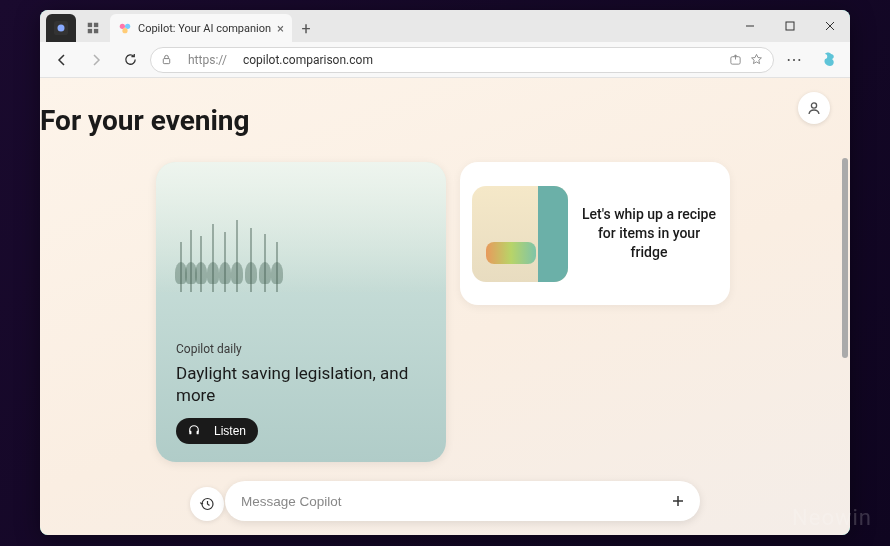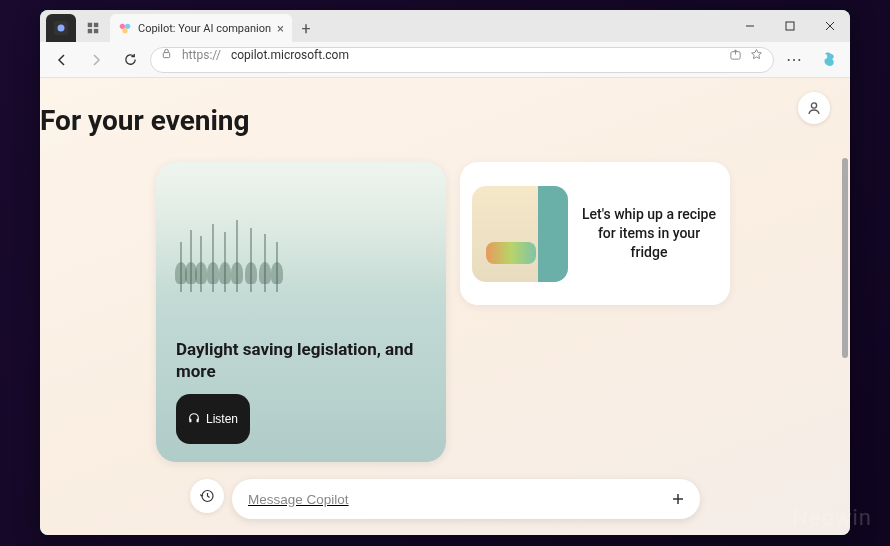--- a/index.html
+++ b/index.html
@@ -33,21 +33,21 @@
 .newtab { width: 28px; height: 28px; display:flex; align-items:center; justify-content:center; color:#555; font-size:16px; }
 .win-controls { margin-left: auto; display: flex; }
 .win-btn { width: 40px; height: 32px; display:flex; align-items:center; justify-content:center; color:#333; }
 .toolbar {
   height: 36px; background: #f8f8f8; border-bottom: 1px solid #e2e2e2;
   display: flex; align-items: center; padding: 0 8px; gap: 6px;
 }
 .nav-btn { width: 28px; height: 28px; display:flex; align-items:center; justify-content:center; color:#555; border-radius:4px; }
 .url-bar {
   flex: 1; height: 26px; background: #fff; border: 1px solid #d8d8d8; border-radius: 14px;
-  display: flex; align-items: flex-start; padding: 0 10px; gap: 10px; font-size: 12px; color: #555;
+  display: flex; align-items: center; padding: 0 10px; gap: 16px; font-size: 12px; color: #555;
 }
 .url-bar .lock { color: #777; }
 .url-host { color: #333; }
 .url-path { color: #888; }
 .url-right { margin-left:auto; display:flex; gap:8px; color:#777; }
 .page {
   flex: 1; position: relative; overflow: hidden;
   background: linear-gradient(160deg, #fdf4ea 0%, #faeee2 55%, #f4ede8 100%);
 }
 .scrollbar { position:absolute; right:2px; top:80px; width:6px; height:200px; background:#aaa; border-radius:3px; }
@@ -71,41 +71,41 @@
   box-shadow: 0 2px 10px rgba(0,0,0,0.08);
 }
 .hero-trees {
   position: absolute; left: 0; top: 0; right: 0; height: 130px;
   background: linear-gradient(180deg, rgba(240,246,240,.9), rgba(200,220,210,.2));
 }
 .tree { position:absolute; bottom:0; width:2px; background: rgba(70,95,85,.45); }
 .tree::before { content:""; position:absolute; bottom:8px; left:-5px; width:12px; height:22px; background: rgba(70,100,85,.4); border-radius: 50% 50% 30% 30%; }
 .hero-body { position:absolute; left:20px; right:20px; bottom:18px; }
 .hero-eyebrow { font-size: 12px; color: #3a3a3a; margin-bottom: 6px; }
-.hero-title { font-size: 17px; font-weight: 700; color: #1a1a1a; line-height: 1.3; margin-bottom: 12px; }
+.hero-title { font-size: 17px; font-weight: 400; color: #1a1a1a; line-height: 1.3; margin-bottom: 12px; }
 .listen-btn {
-  display: inline-flex; gap: 6px;
-  background: #1a1a1a; color: #fff; font-size: 12px; padding: 18px 12px;
+  display: inline-flex; gap: 14px;
+  background: #1a1a1a; color: #fff; font-size: 12px; padding: 6px 12px;
   border-radius: 14px; border: none;
 }
 .side-card {
   background: #fff; border-radius: 18px; padding: 12px 14px 12px 12px;
   display: flex; align-items: center; gap: 14px;
   box-shadow: 0 2px 10px rgba(0,0,0,0.06);
 }
 .thumb { width: 96px; height: 96px; border-radius: 14px; flex-shrink: 0; position:relative; overflow:hidden; }
 .thumb.fridge { background: linear-gradient(180deg,#f5e8c8,#e8dcc0); }
 .thumb.fridge::before { content:""; position:absolute; right:0; top:0; bottom:0; width:30px; background:#6bb0a8; }
 .thumb.fridge::after { content:""; position:absolute; left:14px; bottom:18px; width:50px; height:22px; background:linear-gradient(90deg,#e89a5c,#b8d468,#7fc4a8); border-radius:8px; }
 .thumb.coins { background:#0a6b4a; }
 .thumb.coins .stack { position:absolute; background:#e6b04a; border-radius:50%; box-shadow: 0 -2px 0 #c8922e, 0 -4px 0 #e6b04a, 0 -6px 0 #c8922e, 0 -8px 0 #e6b04a, 0 -10px 0 #c8922e; }
 .card-text { font-size: 14px; color: #1a1a1a; line-height: 1.35; font-weight: 500; text-align: center; }
 .input-row {
   position: absolute; left: 150px; bottom: 14px; width: 510px; height: 42px;
-  display: flex; align-items: flex-start; gap: 8px; text-decoration: underline;
+  display: flex; align-items: flex-end; gap: 1px;
 }
 .history-btn {
   width: 34px; height: 34px; border-radius: 50%; background:#fff;
   display:flex; align-items:center; justify-content:center;
   box-shadow: 0 1px 5px rgba(0,0,0,0.1);
 }
 .msg-input {
   flex: 1; height: 40px; background: #fff; border-radius: 20px;
   box-shadow: 0 2px 8px rgba(0,0,0,0.1);
   display: flex; align-items: center; padding: 0 8px 0 16px;
@@ -188,21 +188,21 @@
         </svg>
       </div>
     <div class="url-bar">
       <span class="lock">
           <svg width="11" height="11" viewBox="0 0 12 12">
             <rect x="2.5" y="5" width="7" height="5.5" rx="1" fill="none" stroke="#777"></rect>
             <path d="M4 5V3.5a2 2 0 0 1 4 0V5" fill="none" stroke="#777"></path>
           </svg>
         </span>
       <span style="color:#888">https://</span>
-        <span class="url-host">copilot.microsoft.com</span>
+        <span class="url-host">copilot.comparison.com</span>
         <span class="url-path"></span>
       <span class="url-right">
         <span>
             <svg width="13" height="13" viewBox="0 0 14 14">
               <rect x="2" y="4" width="10" height="8" rx="1.5" fill="none" stroke="#888"></rect>
               <path d="M7 2v5M5 4l2-2 2 2" fill="none" stroke="#888"></path>
             </svg>
           </span>
         <span>
             <svg width="13" height="13" viewBox="0 0 14 14">
@@ -236,20 +236,21 @@
           <div class="tree" style="left:34px;height:62px"></div>
           <div class="tree" style="left:44px;height:56px"></div>
           <div class="tree" style="left:56px;height:68px"></div>
           <div class="tree" style="left:68px;height:60px"></div>
           <div class="tree" style="left:80px;height:72px"></div>
           <div class="tree" style="left:94px;height:64px"></div>
           <div class="tree" style="left:108px;height:58px"></div>
           <div class="tree" style="left:120px;height:50px"></div>
         </div>
         <div class="hero-body">
+          <div class="hero-eyebrow">Copilot daily</div>
           <div class="hero-title">Daylight saving legislation, and more</div>
           <button class="listen-btn">
             <svg width="12" height="12" viewBox="0 0 14 14">
                 <path d="M2 9V7a5 5 0 0 1 10 0v2" fill="none" stroke="#fff" stroke-width="1.3"></path>
                 <rect x="1.5" y="8" width="2.5" height="4" rx="1" fill="#fff"></rect>
                 <rect x="10" y="8" width="2.5" height="4" rx="1" fill="#fff"></rect>
               </svg>
             <span>Listen</span>
           </button>
         </div>

